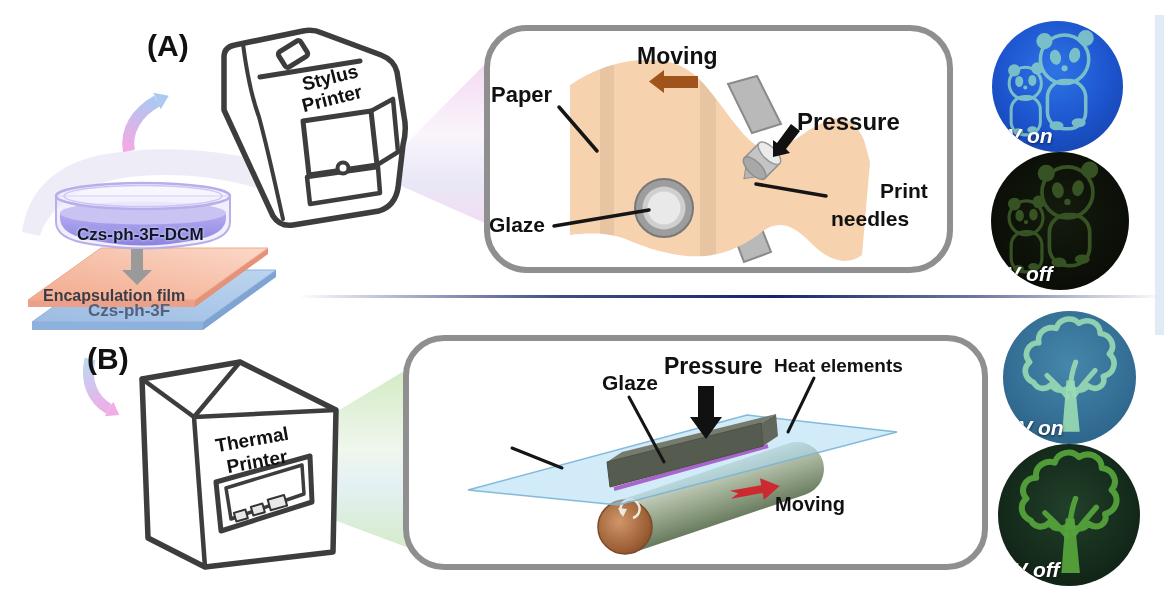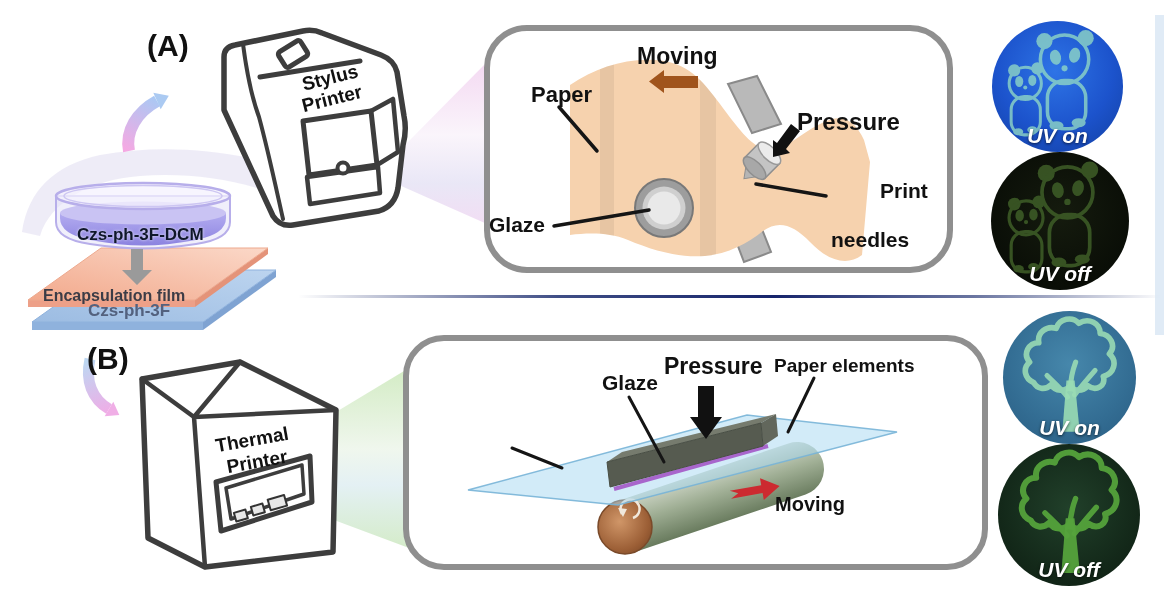--- a/index.html
+++ b/index.html
@@ -10,21 +10,21 @@
   .lbl { position:absolute; font-weight:700; color:#111; white-space:nowrap; line-height:1; }
   .rot { text-align:center; }
   .art { position:absolute; left:0; top:0; }
   .circle { position:absolute; border-radius:50%; overflow:hidden; }
   .circle svg { position:absolute; left:0; top:0; width:100%; height:100%; }
   .c-a-on  { background: radial-gradient(circle at 48% 38%, #2e74e6 0%, #1c53cc 55%, #123e9e 100%); }
   .c-a-off { background: radial-gradient(circle at 50% 45%, #151b0e 0%, #0a0e07 70%, #060904 100%); }
   .c-b-on  { background: radial-gradient(circle at 50% 40%, #4687ab 0%, #336d93 60%, #285b80 100%); }
   .c-b-off { background: radial-gradient(circle at 50% 45%, #21402a 0%, #132819 65%, #0c1b10 100%); }
   .uv {
-    position:absolute; left:0; right:0; bottom:6px; text-align:center;
+    position:absolute; left:0; right:0; bottom:6px; 
     font-weight:700; font-style:italic; color:#fff; font-size:21px;
     text-shadow:0 1px 3px rgba(0,0,0,.65); line-height:1;
   }
 </style>
 </head>
 <body>
 
 <div class="fig">
 
   <svg class="art" width="1164" height="599" viewBox="0 0 1164 599">
@@ -242,29 +242,29 @@
   <div class="lbl rot" style="left:296px; top:89px; width:72px; font-size:19px; transform:rotate(-14deg);">Printer</div>
 
   <div class="lbl rot" style="left:212px; top:430px; width:80px; font-size:19px; transform:rotate(-10deg);">Thermal</div>
   <div class="lbl rot" style="left:217px; top:452px; width:80px; font-size:19px; transform:rotate(-10deg);">Printer</div>
 
   <div class="lbl" style="left:77px; top:226px; font-size:17px; color:#0f172a; text-shadow:0 0 3px rgba(255,255,255,.8);">Czs-ph-3F-DCM</div>
   <div class="lbl" style="left:43px; top:288px; font-size:16px; color:#3c3c46;">Encapsulation film</div>
   <div class="lbl" style="left:88px; top:302px; font-size:17px; color:#53617e;text-align:center;">Czs-ph-3F</div>
 
   <div class="lbl" style="left:637px; top:45px; font-size:23px;">Moving</div>
-  <div class="lbl" style="left:491px; top:84px; font-size:22px;margin-left:40px;">Paper</div>
+  <div class="lbl" style="left:491px; top:84px; font-size:22px;">Paper</div>
   <div class="lbl" style="left:797px; top:110px; font-size:24px;">Pressure</div>
   <div class="lbl" style="left:880px; top:180px; font-size:21px;">Print</div>
-  <div class="lbl" style="left:831px; top:208px; font-size:21px;margin-top:21px;">needles</div>
+  <div class="lbl" style="left:831px; top:208px; font-size:21px;">needles</div>
   <div class="lbl" style="left:489px; top:214px; font-size:21px;">Glaze</div>
 
   <div class="lbl" style="left:602px; top:372px; font-size:21px;">Glaze</div>
   <div class="lbl" style="left:664px; top:355px; font-size:23px;">Pressure</div>
-  <div class="lbl" style="left:774px; top:356px; font-size:19px;">Paper elements</div>
+  <div class="lbl" style="left:774px; top:356px; font-size:19px;">Heat elements</div>
   <div class="lbl" style="left:775px; top:494px; font-size:20px;">Moving</div>
 
   <div class="circle c-a-on" style="left:992px; top:21px; width:131px; height:131px;">
     <svg viewBox="0 0 130 130">
       <g fill="#8fd6c6" stroke="#8fd6c6" opacity="0.8">
         <circle cx="52" cy="20" r="8" stroke="none"></circle>
           <circle cx="93" cy="17" r="8" stroke="none"></circle>
         <circle cx="72" cy="38" r="24" fill="none" stroke-width="3.5"></circle>
         <ellipse cx="63" cy="36" rx="5.5" ry="7.5" stroke="none" transform="rotate(-12 63 36)"></ellipse>
         <ellipse cx="82" cy="34" rx="5.5" ry="7.5" stroke="none" transform="rotate(12 82 34)"></ellipse>

